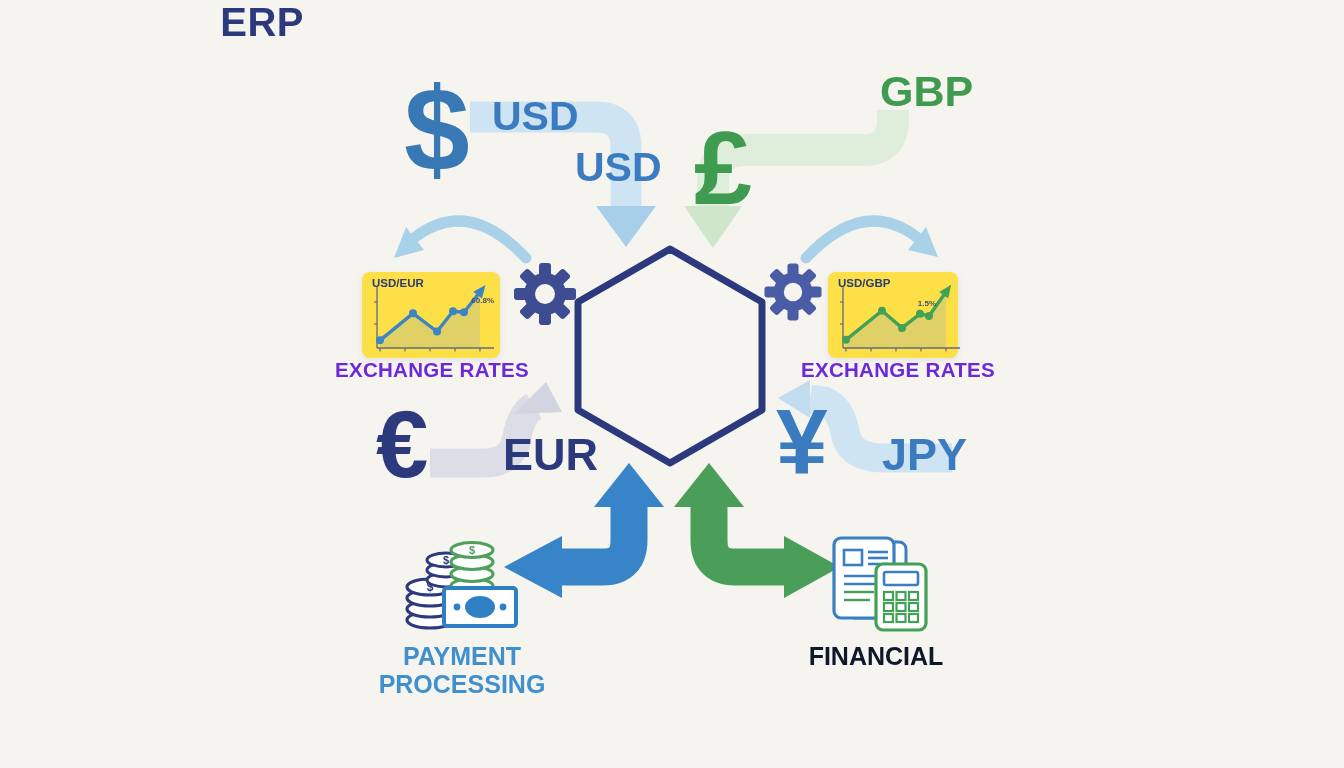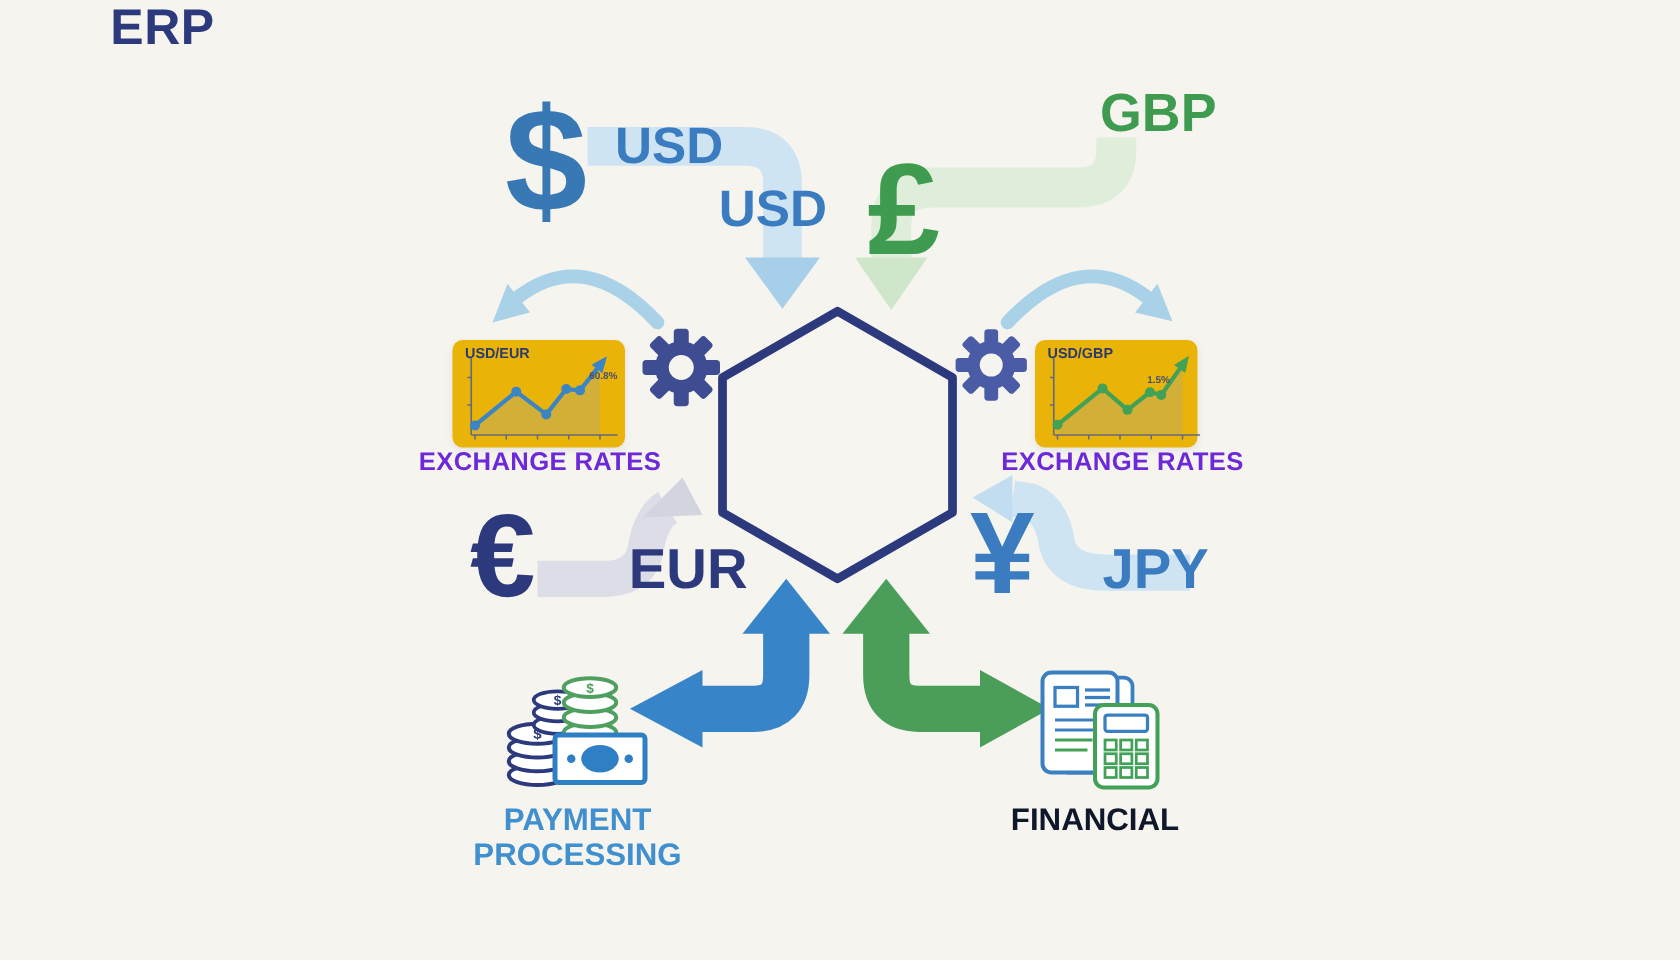--- a/index.html
+++ b/index.html
@@ -19,26 +19,26 @@
   .sym-jpy{left:776px;top:396px;font-size:93px;color:#3b7cc1;}
 
   
   .lbl-usd1{left:492px;top:96px;font-size:41px;color:#3b7cc1;}
   .lbl-usd2{left:575px;top:147px;font-size:41px;color:#3b7cc1;}
   .lbl-gbp{left:880px;top:70px;font-size:43px;color:#3f9b4f;}
   .lbl-eur{left:503px;top:432px;font-size:45px;color:#2c3a7d;text-align:center;}
   .lbl-jpy{left:882px;top:432px;font-size:45px;color:#3b7cc1;}
 
   
-  .erp{left:540px;top:314px;width:260px;text-align:center;color:#2c3a7d;
-       font-size:40px;font-weight:bold;line-height:1.12;letter-spacing:.5px;}
+  .erp{left:540px;top:314px;width:260px;text-align:right;color:#2c3a7d;
+       font-size:40px;font-weight:bold;line-height:1.12;letter-spacing:.5px;padding-left:44px;}
   .erp div{white-space:nowrap;}
 
   
-  .panel{position:absolute;width:138px;height:86px;background:#eab308;
+  .panel{position:absolute;width:138px;height:86px;background:#fde047;
          border-radius:8px;box-shadow:0 2px 6px rgba(60,80,120,.10);}
   .panel.left{left:362px;top:272px;}
   .panel.right{left:828px;top:272px;width:130px;}
   .panel .title{position:absolute;left:10px;top:5px;font-size:11.5px;
                 font-weight:bold;color:#2c3a6e;}
   .panel .pct{position:absolute;font-size:8px;font-weight:bold;color:#44506e;}
   .panel.left .pct{right:6px;top:24px;}
   .panel.right .pct{right:22px;top:27px;}
 
   .caption{position:absolute;width:220px;text-align:center;font-size:20.5px;

